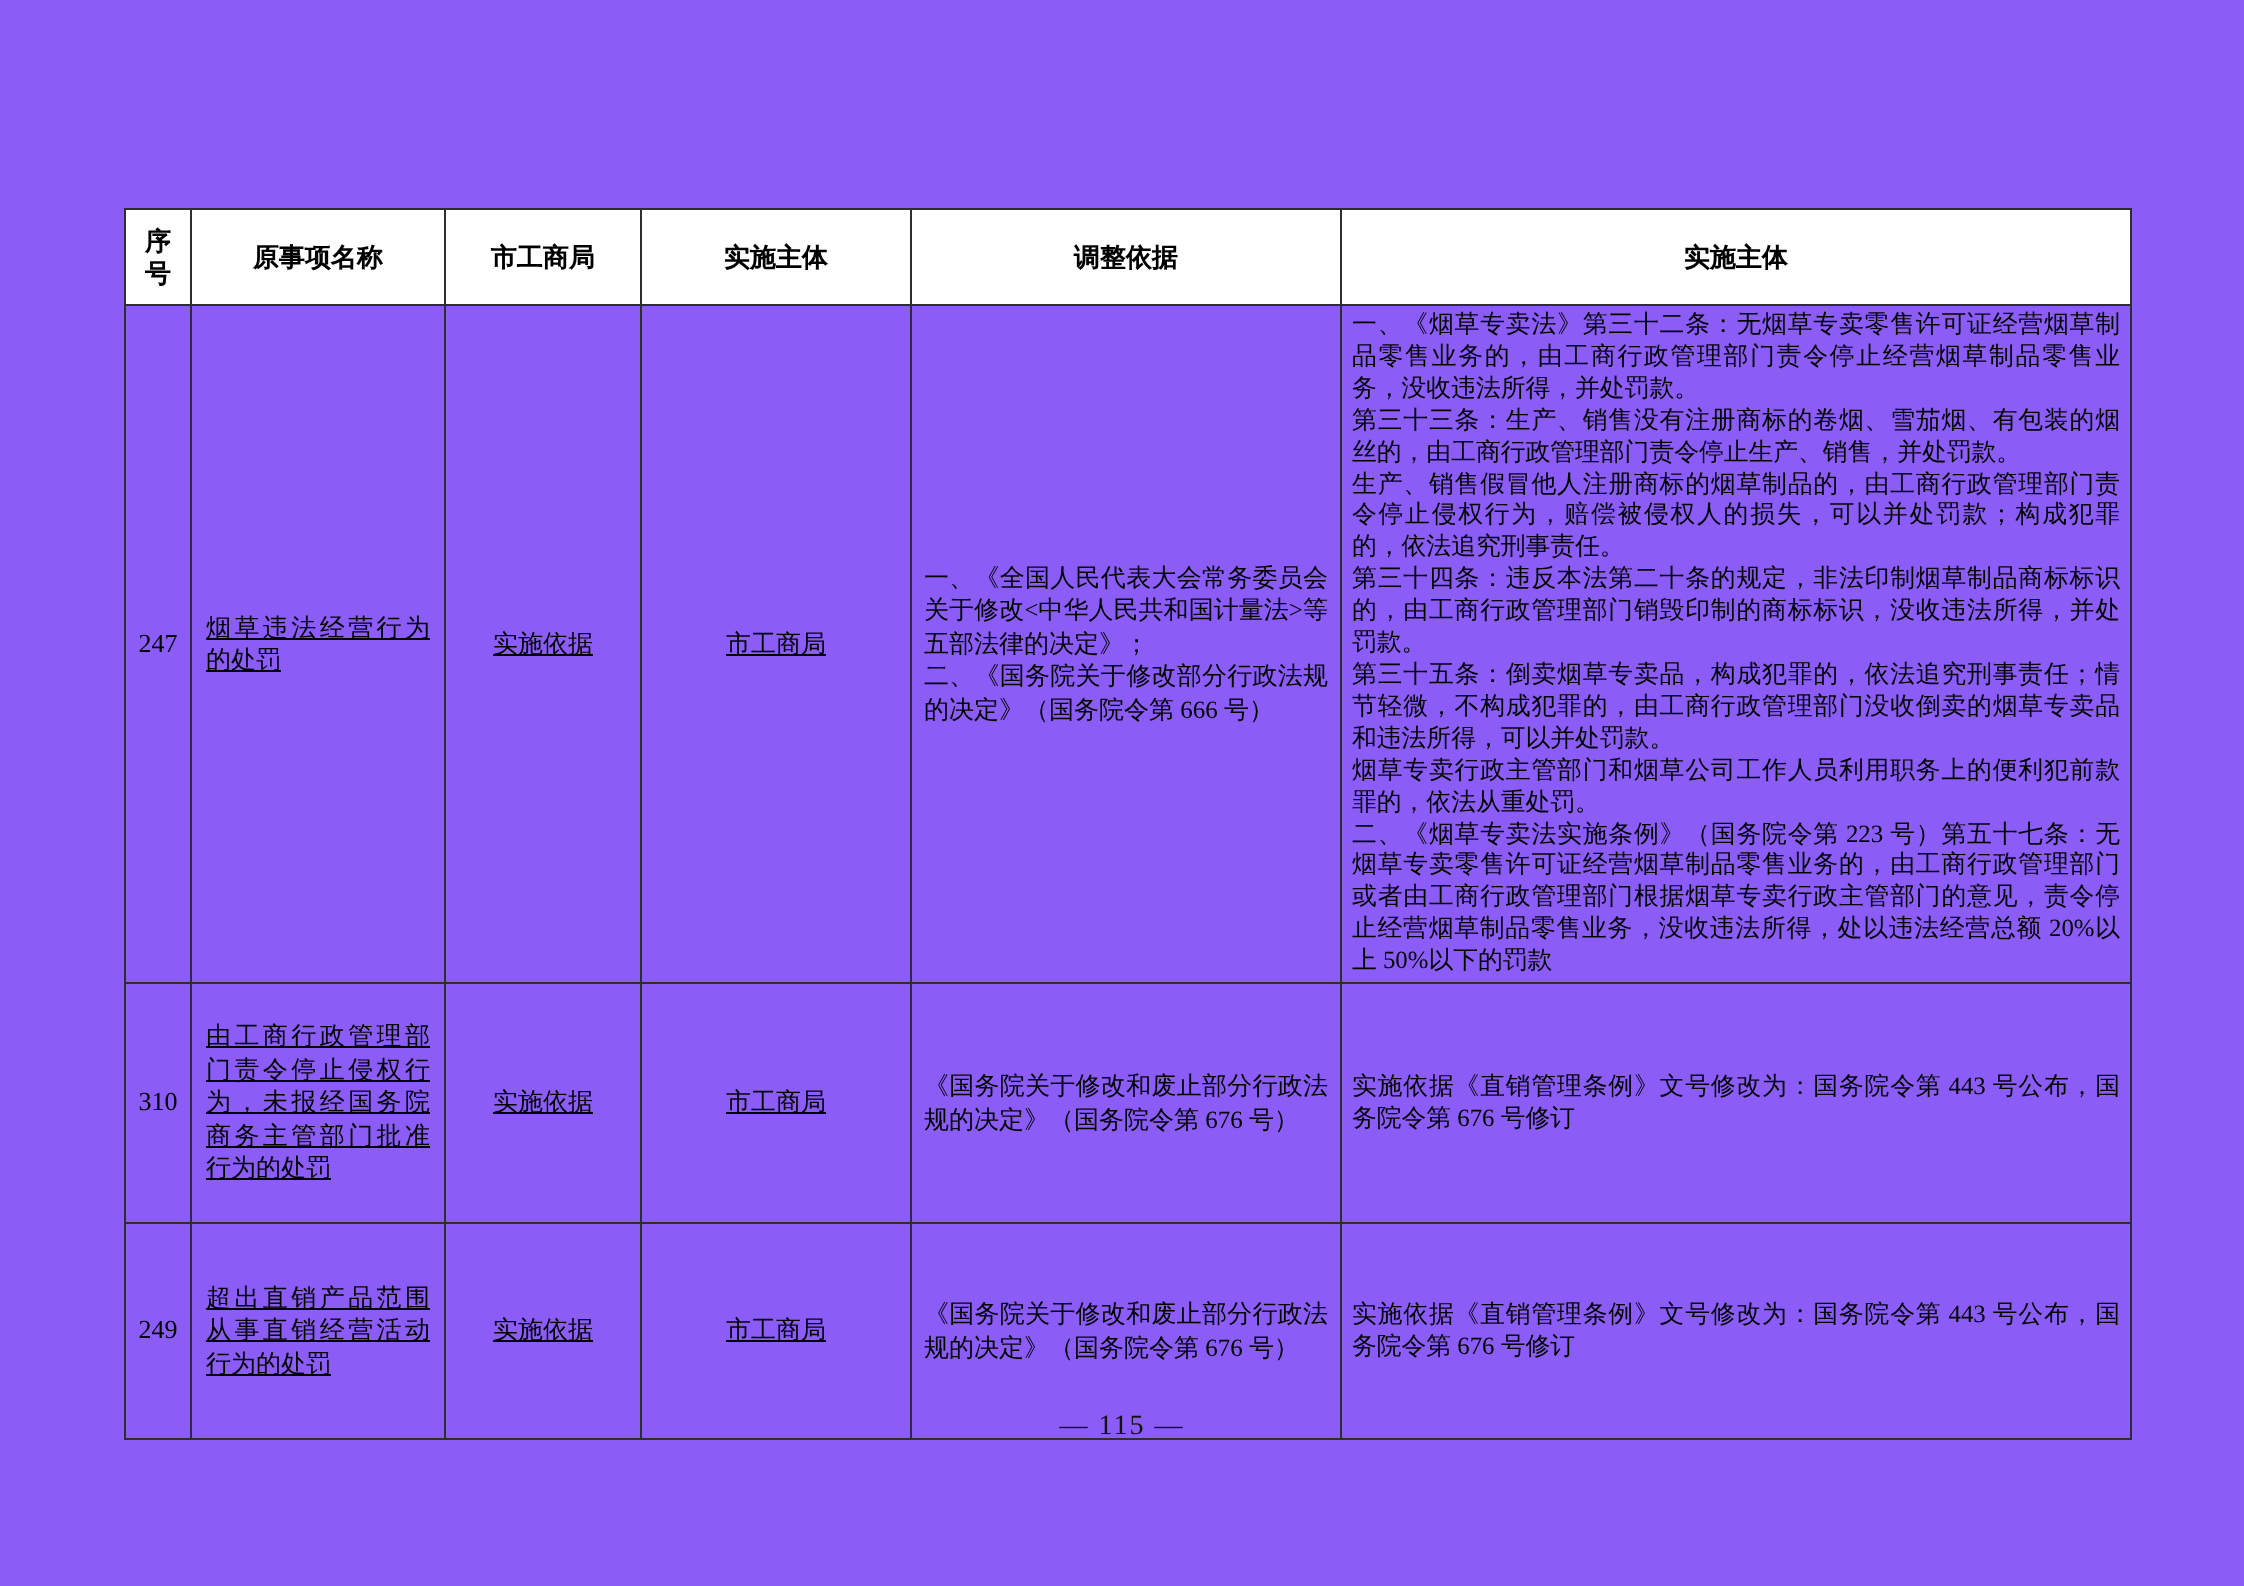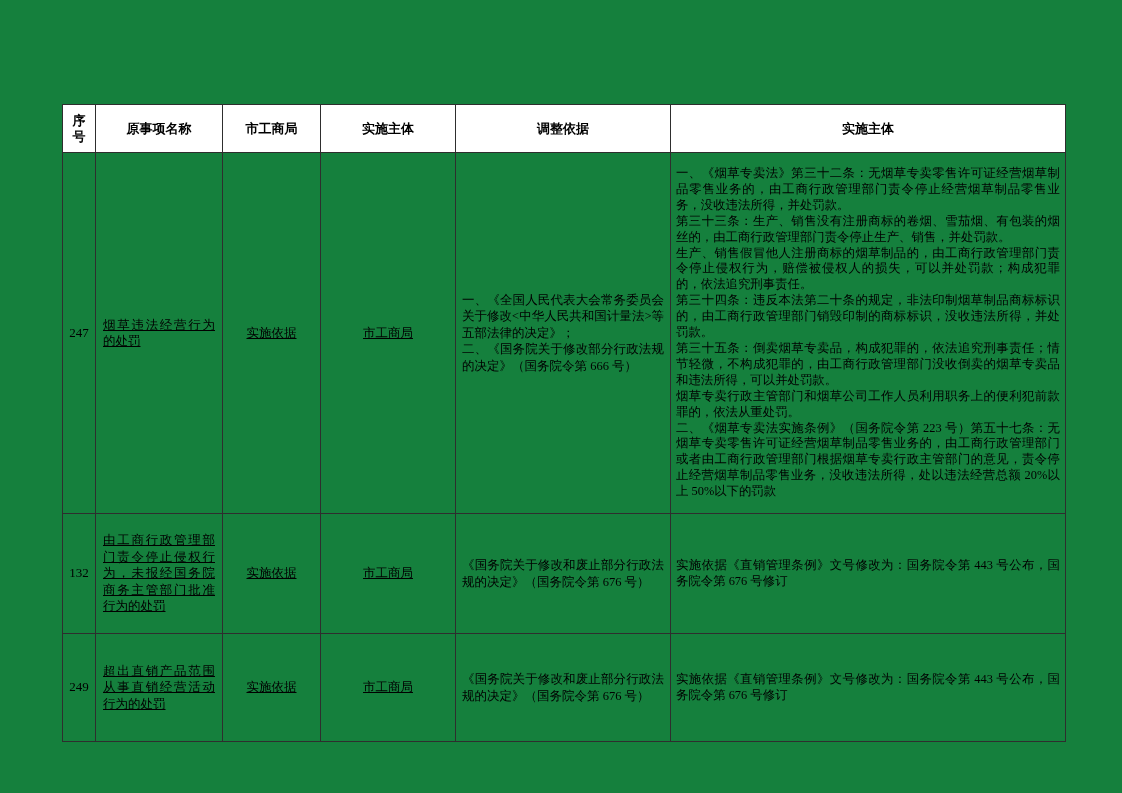--- a/index.html
+++ b/index.html
@@ -1,21 +1,21 @@
 <!DOCTYPE html>
 <html><head>
 <meta charset="utf-8">
 <style>
   html,body{margin:0;padding:0;}
   body{
     width:1122px;height:793px;background:#ffffff;position:relative;
     font-family:"Liberation Serif","DejaVu Serif",serif;color:#000;
     -webkit-font-smoothing:antialiased;
   }
-  .page{position:absolute;inset:0;background:#15803d;overflow:hidden;}
+  .page{position:absolute;inset:0;background:#8b5cf6;overflow:hidden;}
   table.doc-table{
     position:absolute;left:62px;top:104px;width:1003px;
     border-collapse:collapse;table-layout:fixed;
     border:1.6px solid #1e1e1e;
   }
   .doc-table th,.doc-table td{
     border:1px solid #2e2e2e;
     padding:3px 5px;
     font-size:12.5px;
     line-height:16.5px;
@@ -25,21 +25,21 @@
   }
   .doc-table th{
     font-family:"Liberation Sans","DejaVu Sans",sans-serif;
     font-weight:bold;font-size:13px;line-height:16px;
     text-align:center;background:#fff;
   }
   td.c-seq{text-align:center;font-size:13px;padding:3px 0;}
   td.c-name{text-align:justify;text-justify:inter-ideograph;padding:4px 7px;text-decoration:underline;}
   td.c-center{text-align:center;text-decoration:underline;}
   td.c-basis{text-align:justify;text-justify:inter-ideograph;white-space:pre-line;padding:12px 6px;}
-  td.c-after{text-align:justify;text-justify:inter-ideograph;white-space:pre-line;padding:13px 5px;line-height:15.9px;font-size:12.4px;margin-left:48px;}
+  td.c-after{text-align:justify;text-justify:inter-ideograph;white-space:pre-line;padding:2px 5px;line-height:15.9px;font-size:12.4px;margin-left:48px;}
   tr.hdr{height:48px;}
   tr.r0{height:305px;}
   tr.r1{height:120px;}
   tr.r2{height:108px;}
   .footer{
     position:absolute;left:0;top:706px;width:100%;
     text-align:center;font-size:14px;letter-spacing:1px;color:#111;
     font-family:"Liberation Serif","DejaVu Serif",serif;
   }
 </style>
@@ -77,32 +77,33 @@
 二、《国务院关于修改部分行政法规的决定》（国务院令第 666 号）</td>
         <td class="c-after">一、《烟草专卖法》第三十二条：无烟草专卖零售许可证经营烟草制品零售业务的，由工商行政管理部门责令停止经营烟草制品零售业务，没收违法所得，并处罚款。
 第三十三条：生产、销售没有注册商标的卷烟、雪茄烟、有包装的烟丝的，由工商行政管理部门责令停止生产、销售，并处罚款。
 生产、销售假冒他人注册商标的烟草制品的，由工商行政管理部门责令停止侵权行为，赔偿被侵权人的损失，可以并处罚款；构成犯罪的，依法追究刑事责任。
 第三十四条：违反本法第二十条的规定，非法印制烟草制品商标标识的，由工商行政管理部门销毁印制的商标标识，没收违法所得，并处罚款。
 第三十五条：倒卖烟草专卖品，构成犯罪的，依法追究刑事责任；情节轻微，不构成犯罪的，由工商行政管理部门没收倒卖的烟草专卖品和违法所得，可以并处罚款。
 烟草专卖行政主管部门和烟草公司工作人员利用职务上的便利犯前款罪的，依法从重处罚。
 二、《烟草专卖法实施条例》（国务院令第 223 号）第五十七条：无烟草专卖零售许可证经营烟草制品零售业务的，由工商行政管理部门或者由工商行政管理部门根据烟草专卖行政主管部门的意见，责令停止经营烟草制品零售业务，没收违法所得，处以违法经营总额 20%以上 50%以下的罚款</td>
       </tr>
       <tr class="r1">
-        <td class="c-seq">132</td>
+        <td class="c-seq">310</td>
         <td class="c-name">由工商行政管理部门责令停止侵权行为，未报经国务院商务主管部门批准行为的处罚</td>
         <td class="c-center">实施依据</td>
         <td class="c-center">市工商局</td>
         <td class="c-basis">《国务院关于修改和废止部分行政法规的决定》（国务院令第 676 号）</td>
         <td class="c-after">实施依据《直销管理条例》文号修改为：国务院令第 443 号公布，国务院令第 676 号修订</td>
       </tr>
       <tr class="r2">
         <td class="c-seq">249</td>
         <td class="c-name">超出直销产品范围从事直销经营活动行为的处罚</td>
         <td class="c-center">实施依据</td>
         <td class="c-center">市工商局</td>
         <td class="c-basis">《国务院关于修改和废止部分行政法规的决定》（国务院令第 676 号）</td>
         <td class="c-after">实施依据《直销管理条例》文号修改为：国务院令第 443 号公布，国务院令第 676 号修订</td>
       </tr>
     </tbody>
   </table>
 
+  <div class="footer">— 115 —</div>
 
 </div>
 
 </body></html>

